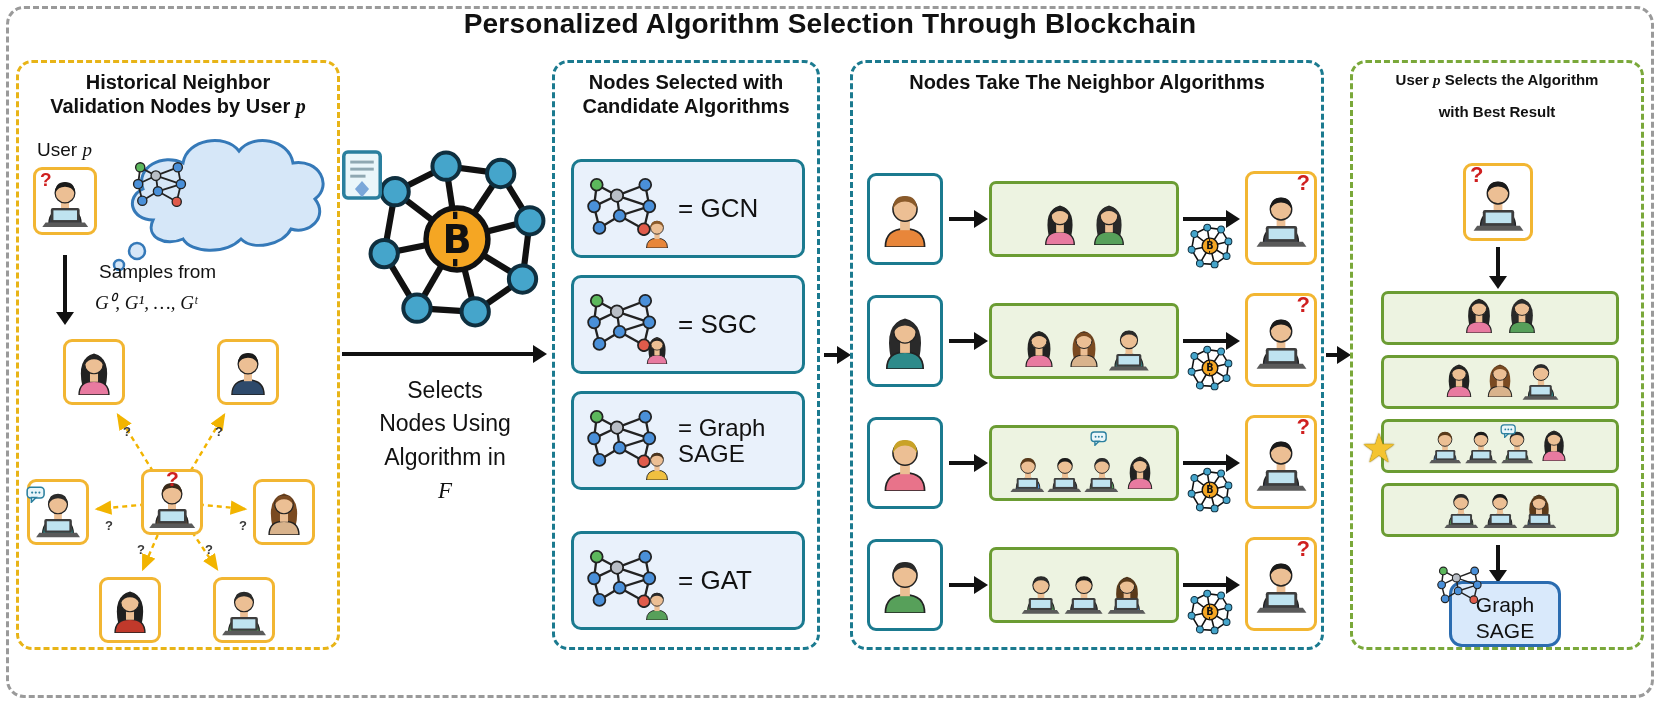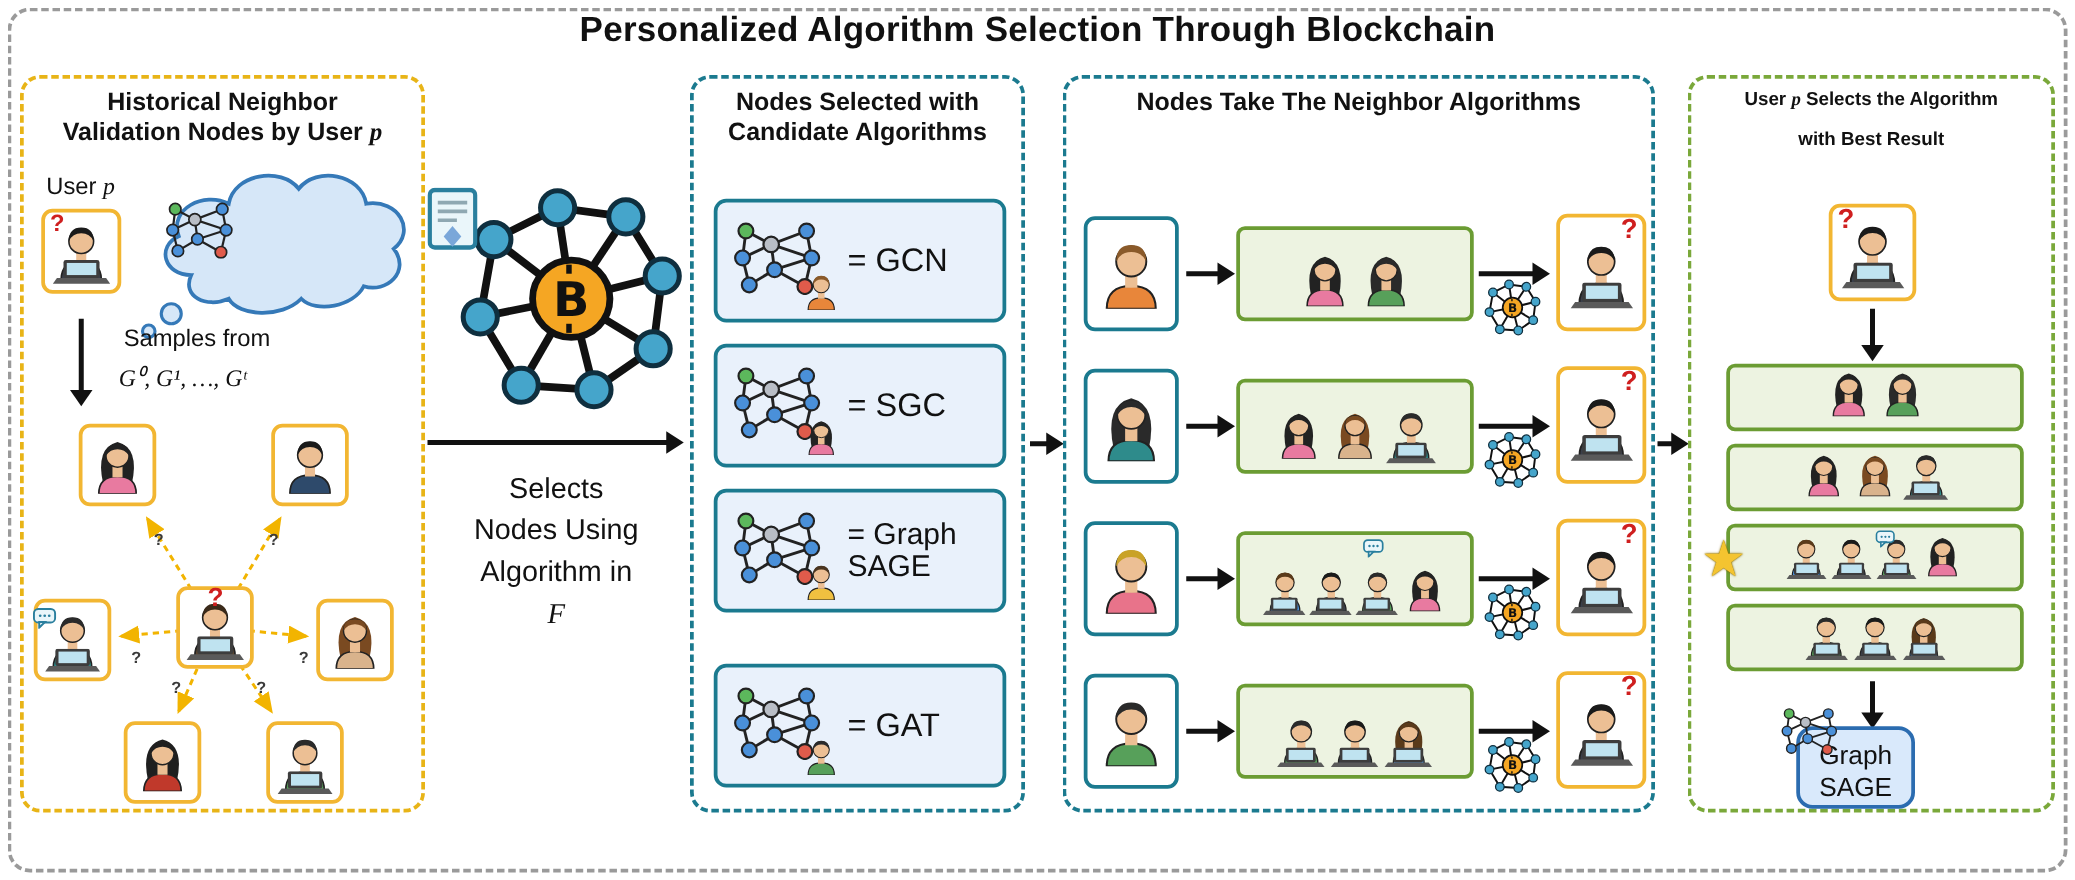--- a/index.html
+++ b/index.html
@@ -655,21 +655,21 @@
             <use href="#sym-woman"></use>
           </svg>
         <svg class="plap" viewBox="0 0 40 15">
             <use href="#sym-laptop"></use>
           </svg>
       </span>
     </div>
 
     <div class="varrow" style="left:143px;top:482px;height:26px;"></div>
 
-    <div class="result-box" style="left:84px;top:518px;width:95px;height:66px;">
+    <div class="result-box" style="left:96px;top:518px;width:112px;height:66px;">
       <svg style="position:absolute;left:-16px;top:-20px;width:46px;height:40px;" viewBox="0 0 52 46">
           <use href="#sym-graph"></use>
         </svg>
       <span>Graph</span><br>
       <span>SAGE</span>
     </div>
   </div>
 </div>
 
 </body></html>

